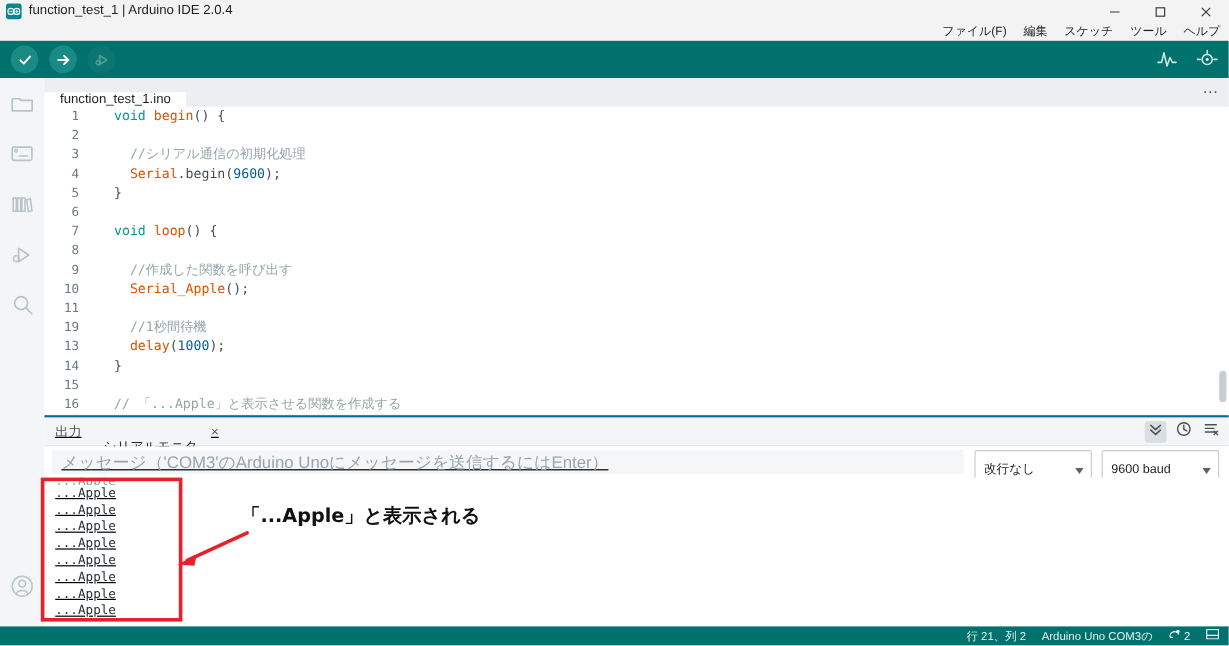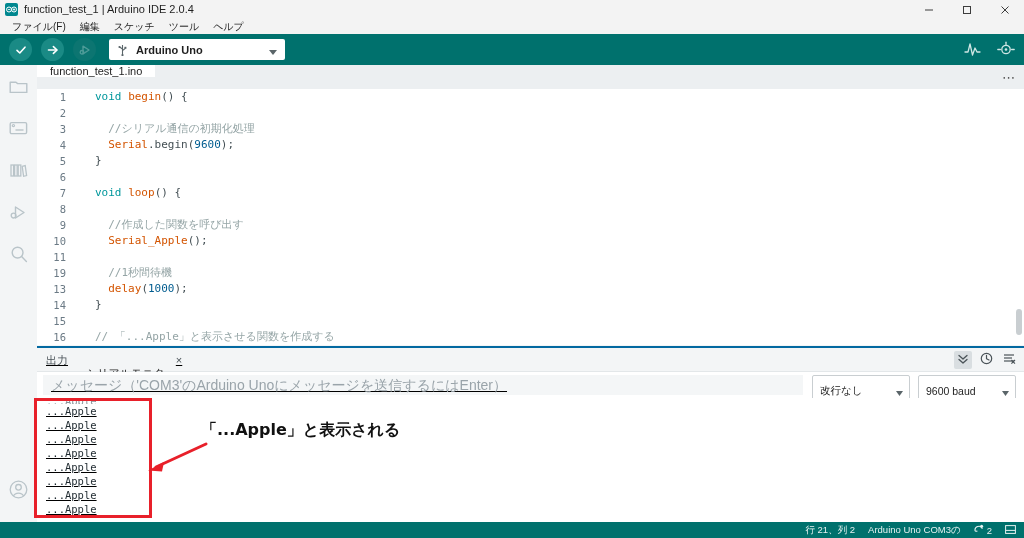--- a/index.html
+++ b/index.html
@@ -37,20 +37,21 @@
     color: #3c3c3c;
   }
   .win-btn svg { display: block; }
 
   
   .menubar {
     position: absolute; top: 19px; left: 0; width: 1024px; height: 15px;
     background: #f3f3f3;
     display: flex; align-items: center;
     padding-left: 5px;
+    justify-content: flex-end;
   }
   .menu-item {
     font-size: 10px; color: #1f1f1f;
     padding: 0 7px; line-height: 15px; white-space: nowrap;
   }
 
   
   .toolbar {
     position: absolute; top: 34px; left: 0; width: 1024px; height: 31px;
     background: #00716d;
@@ -105,21 +106,21 @@
 
   
   .editor-wrap {
     position: absolute; top: 65px; left: 37px;
     width: 987px; height: 281px;
     background: #ffffff;
   }
   .tabbar {
     position: relative; height: 24px; width: 987px;
     background: #eceff1;
-    display: flex; align-items: flex-start;
+    display: flex; align-items: flex-end;
   }
   .tab {
     background: #ffffff;
     display: flex; align-items: center;
     padding: 0 13px;
     font-size: 11px; color: #1f1f1f;
     white-space: nowrap;
   }
   .tab-more {
     position: absolute; right: 8px; top: 0; height: 24px;
@@ -322,38 +323,20 @@
         <polyline points="7.4,3.6 11,7 7.4,10.4" fill="none" stroke="#ffffff" stroke-width="1.6" stroke-linecap="round" stroke-linejoin="round"></polyline>
       </svg>
     </div>
     <div class="tb-round tb-debug">
       <svg width="14" height="14" viewBox="0 0 14 14">
         <polygon points="5,3.2 11,7 5,10.8" fill="none" stroke="#4e9b98" stroke-width="1.4" stroke-linejoin="round"></polygon>
         <circle cx="4" cy="9.3" r="1.8" fill="none" stroke="#4e9b98" stroke-width="1.3"></circle>
       </svg>
     </div>
 
-    <div class="board-select">
-      <span class="usb-ico">
-        <svg width="9" height="12" viewBox="0 0 9 12">
-          <line x1="4.5" y1="1" x2="4.5" y2="11" stroke="#5a6569" stroke-width="1.1"></line>
-          <circle cx="4.5" cy="11" r="1.1" fill="#5a6569"></circle>
-          <line x1="4.5" y1="5" x2="1.6" y2="3" stroke="#5a6569" stroke-width="1.1"></line>
-          <line x1="4.5" y1="6.5" x2="7.4" y2="4.4" stroke="#5a6569" stroke-width="1.1"></line>
-          <circle cx="1.5" cy="3" r="1.1" fill="#5a6569"></circle>
-          <rect x="6.4" y="2.8" width="2" height="2" fill="#5a6569"></rect>
-        </svg>
-      </span>
-      <span class="board-name">Arduino Uno</span>
-      <span class="caret">
-        <svg width="8" height="5" viewBox="0 0 8 5">
-            <polygon points="0,0 8,0 4,5" fill="#5a6569"></polygon>
-          </svg>
-      </span>
-    </div>
 
     <div class="tb-right">
       <div class="ico">
         <svg width="17" height="17" viewBox="0 0 17 17">
           <polyline points="1,11 4,11 6,3 8.5,14 11,7 13,11 16,11" fill="none" stroke="#cfe6e4" stroke-width="1.3" stroke-linecap="round" stroke-linejoin="round"></polyline>
         </svg>
       </div>
       <div class="ico">
         <svg width="18" height="17" viewBox="0 0 18 17">
           <circle cx="9" cy="8.5" r="4.2" fill="none" stroke="#cfe6e4" stroke-width="1.3"></circle>

